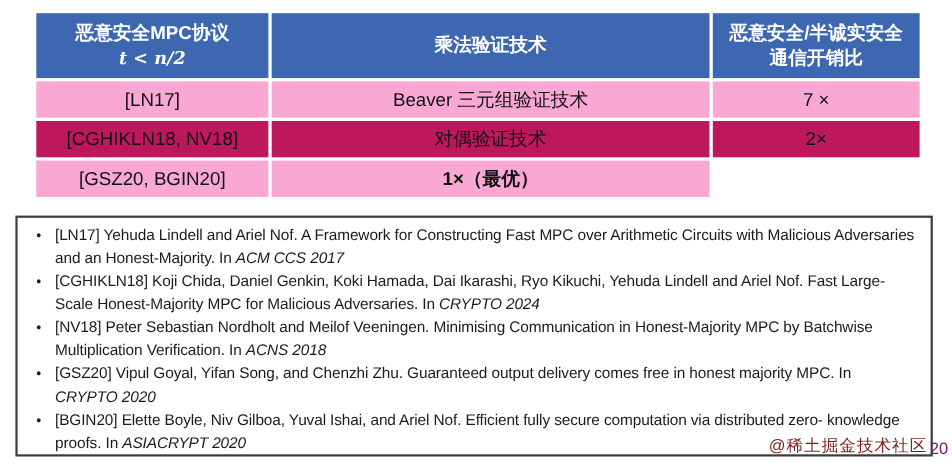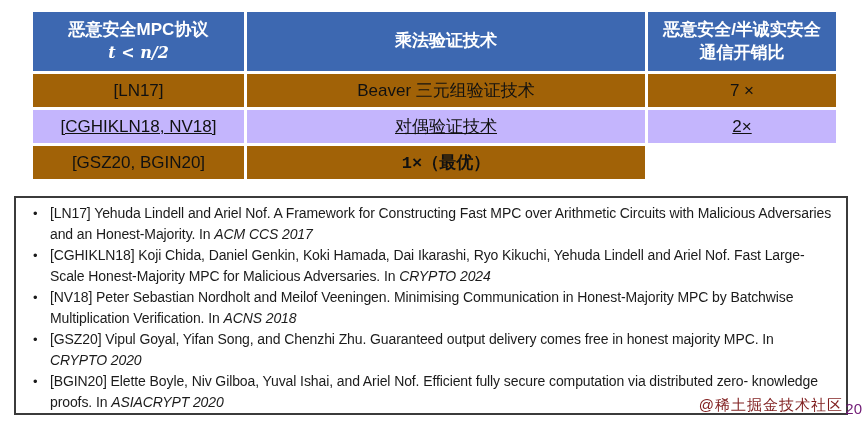--- a/index.html
+++ b/index.html
@@ -48,23 +48,23 @@
     text-align: center;
   }
   .td {
     display: flex;
     align-items: center;
     justify-content: center;
     text-align: center;
     font-size: 17px;
     color: #111111;
   }
-  .row-dark  { background: #a16207; }
-  .row-light { background: #c4b5fd; text-decoration: underline; }
-  .best { font-weight: bold; font-family: Liberation Mono, monospace; }
+  .row-dark  { background: #f9a8d4; }
+  .row-light { background: #be185d; }
+  .best { font-weight: bold; }
 
   
   .refs-box {
     position: absolute;
     left: 14px;
     top: 196px;
     width: 834px;
     height: 219px;
     border: 2px solid #3b3b3b;
     box-sizing: border-box;

